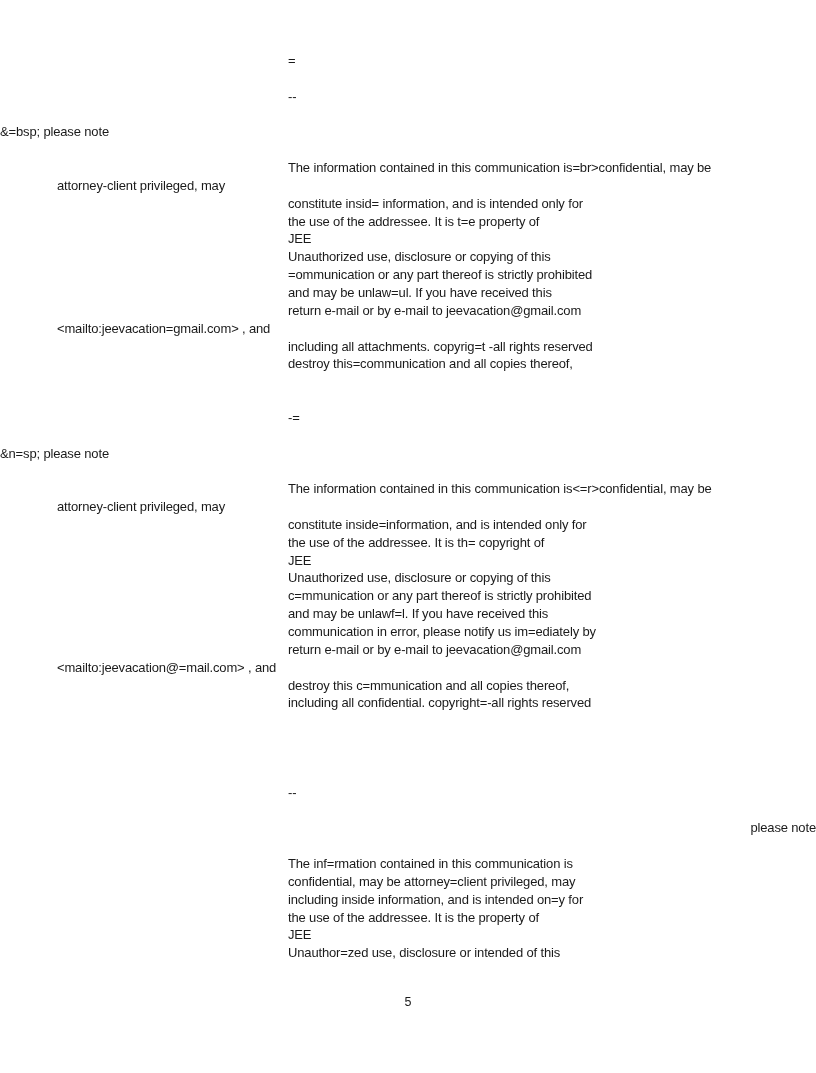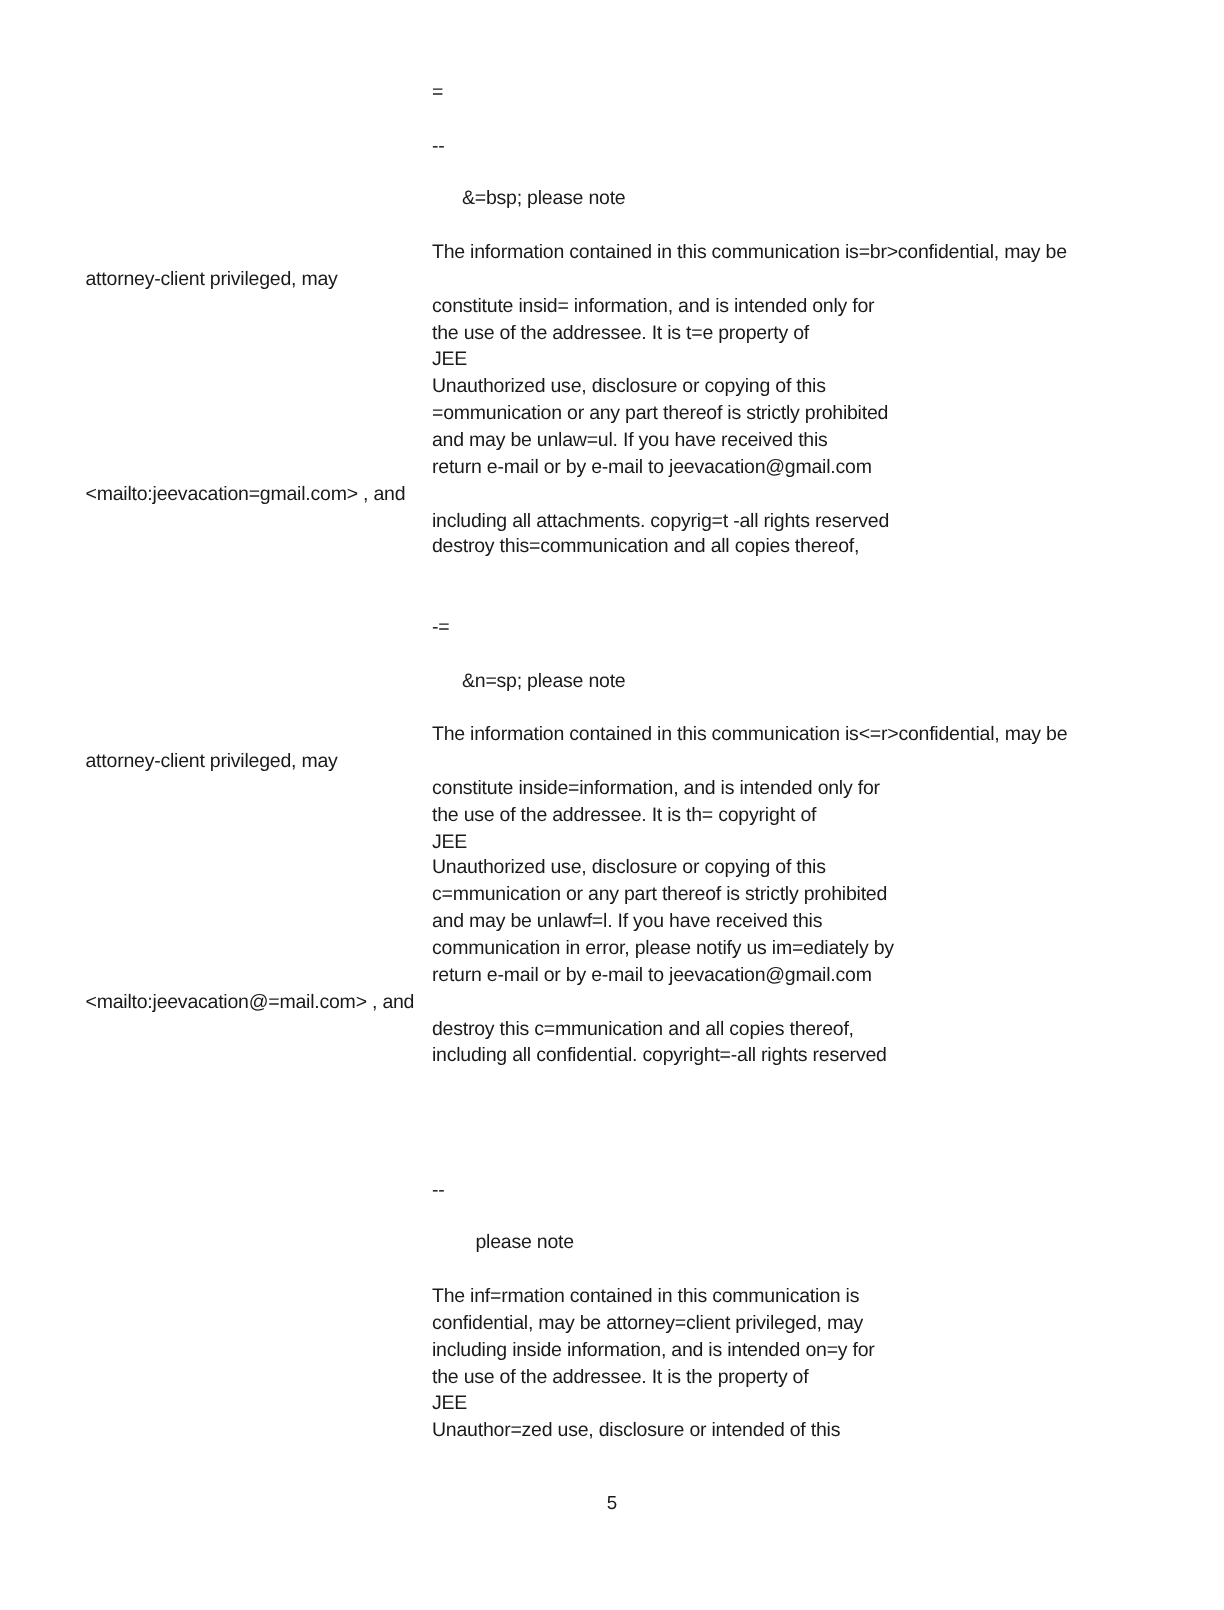--- a/index.html
+++ b/index.html
@@ -25,22 +25,22 @@
   .line {
     height: 17.85px;
     line-height: 17.85px;
     font-size: 13px;
     letter-spacing: -0.15px;
     white-space: pre;
     color: #1a1a1a;
   }
   .line.col    { padding-left: 288px; }
   .line.margin { padding-left: 57px;  }
-  .line.note   { padding-left: 308px; }
-  .line.note3  { padding-left: 317px; }
+  .line.note   { }
+  .line.note3  { padding-left: 317px; text-align: right; }
   .line.blank  { }
   .page-number {
     position: absolute;
     top: 995px;
     left: 0;
     width: 816px;
     text-align: center;
     font-size: 12.5px;
     line-height: 14px;
     color: #1a1a1a;

